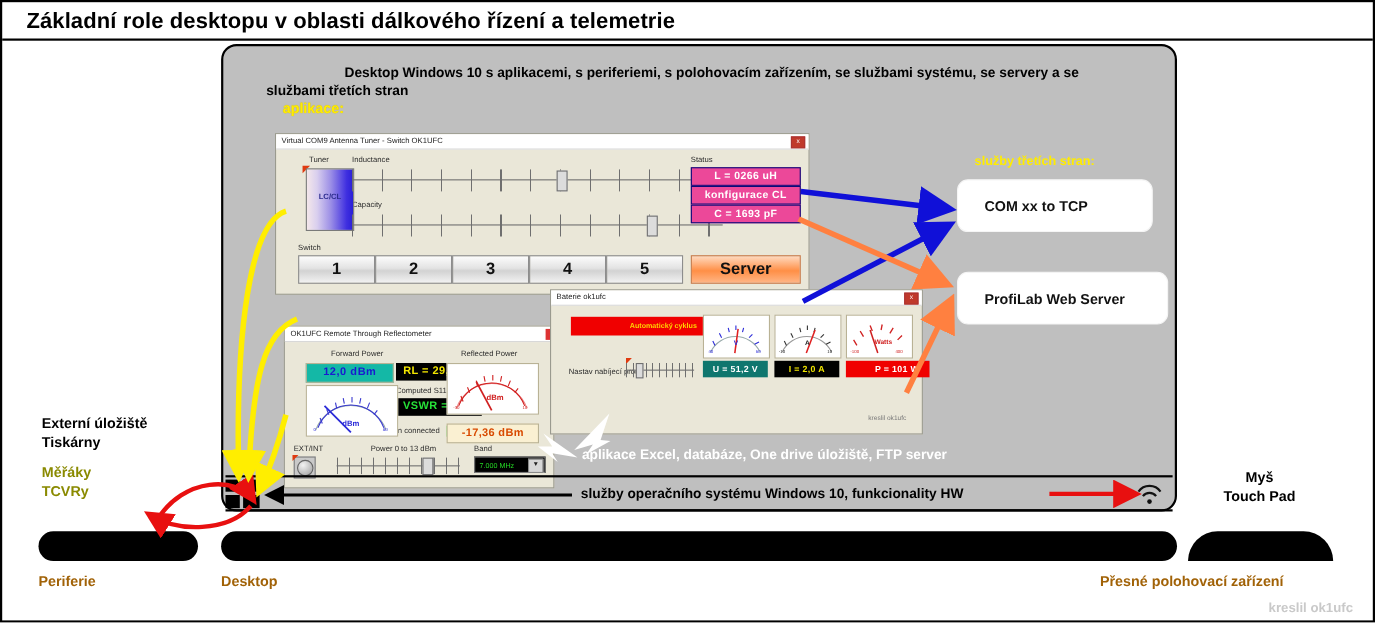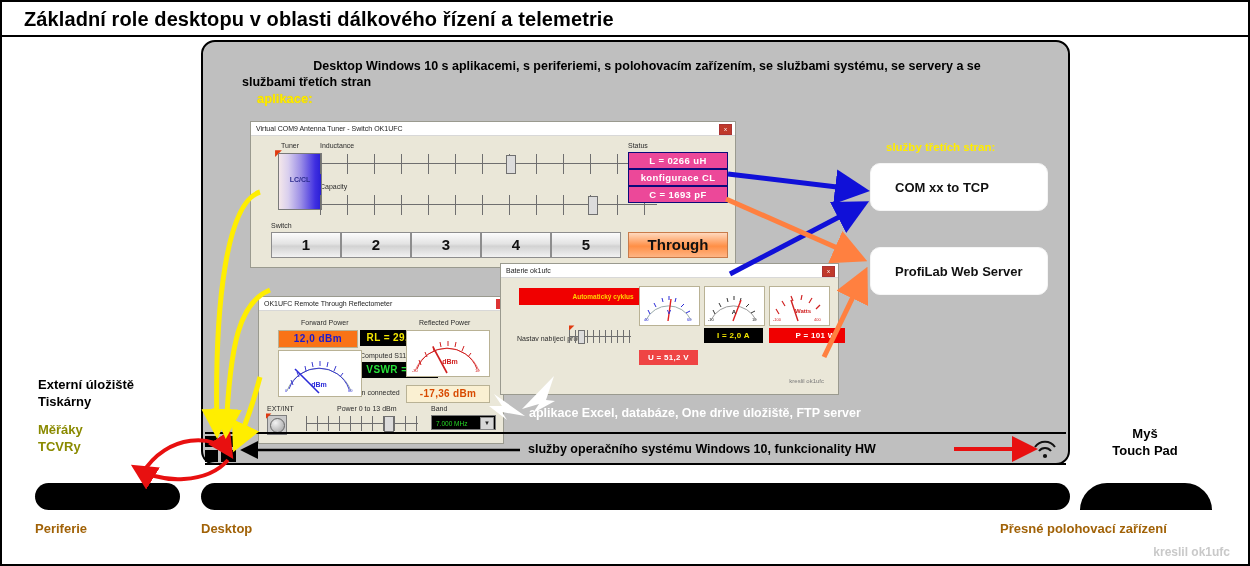--- a/index.html
+++ b/index.html
@@ -87,21 +87,21 @@
 
   
   #win-refl{left:256px;top:294px;width:246px;height:148px;}
   #win-refl .win-title{background:#fff;}
   .red-tab{position:absolute;right:2px;top:2px;width:5px;height:10px;background:#d33;}
   .lbl-fwd{position:absolute;left:42px;top:22px;}
   .lbl-rfl{position:absolute;left:160px;top:22px;}
   .lbl-s11{position:absolute;left:101px;top:55px;}
   .lbl-daemon{position:absolute;left:80px;top:92px;}
   .val-fwd{
-    position:absolute;left:19px;top:33px;width:78px;height:16px;background:#f97316;border:1px solid #b9b295;
+    position:absolute;left:19px;top:33px;width:78px;height:16px;background:#14b8a6;border:1px solid #b9b295;
     color:#1a1ad0;font-size:10px;font-weight:bold;text-align:center;line-height:16px;letter-spacing:.5px;
   }
   .val-refl-num{
     position:absolute;left:147px;top:88px;width:82px;height:16px;background:#faf0d2;border:1px solid #b9b295;
     color:#d84a00;font-size:10px;font-weight:bold;text-align:center;line-height:16px;letter-spacing:.3px;
   }
   .blk-rl{
     position:absolute;left:101px;top:33px;width:78px;height:16px;background:#000;
     color:#f2e600;font-size:10px;font-weight:bold;text-align:center;line-height:16px;letter-spacing:.4px;
   }
@@ -142,33 +142,33 @@
   .lbl-nastav{position:absolute;left:16px;top:71px;}
   #sl-charge{left:68px;top:64px;width:62px;height:18px;}
   #sl-charge .ticks{background-image:repeating-linear-gradient(90deg,#6f6f6f 0 1px,transparent 1px 6px);top:2px;height:13px;}
   #sl-charge .track{top:8px;}
   #sl-charge .knob{top:2px;width:5px;height:12px;}
   #sl-charge .redmark{position:absolute;left:0px;top:-4px;color:#e03a10;font-size:7px;}
   .bgauge{position:absolute;top:22px;width:59px;height:38px;background:#fff;border:1px solid #b9b295;}
   #bg1{left:138px;} #bg2{left:203px;} #bg3{left:268px;}
   .bval{position:absolute;top:64px;width:59px;height:15px;font-size:8px;font-weight:bold;
         text-align:center;line-height:15px;letter-spacing:.3px;}
-  #bv1{left:138px;background:#ef4444;color:#fff;margin-top:22px;}
+  #bv1{left:138px;background:#0f766e;color:#fff;}
   #bv2{left:203px;background:#000;color:#f2e600;}
   #bv3{left:268px;background:#f00000;color:#fff;padding-left:17px;}
   .sign{position:absolute;right:14px;bottom:10px;font-size:6px;color:#7a7a7a;}
 
   
   .svc{
     position:absolute;background:#fff;border-radius:10px;border:1px solid #f5f5f5;
     font-size:13px;font-weight:bold;color:#111;display:flex;align-items:center;padding-left:24px;
     box-sizing:border-box;
   }
   #svc1{left:868px;top:161px;width:178px;height:48px;}
-  #svc2{left:868px;top:245px;width:178px;height:48px;}
+  #svc2{left:868px;top:245px;width:192px;height:48px;}
 
   
   .os-strip-line{position:absolute;left:203px;top:430px;width:861px;height:2px;background:#000;}
   .panel-inner-line{position:absolute;left:203px;top:461px;width:861px;height:2px;background:#000;}
   .txt-os{
     position:absolute;left:526px;top:440px;font-size:12.5px;font-weight:bold;color:#000;white-space:nowrap;
   }
   .txt-apps{
     position:absolute;left:527px;top:404px;font-size:12.5px;font-weight:bold;color:#fff;white-space:nowrap;
   }
@@ -248,21 +248,21 @@
 
     <div class="status-box" id="st1">L =    0266  uH</div>
     <div class="status-box" id="st2">konfigurace CL</div>
     <div class="status-box" id="st3">C =    1693  pF</div>
 
     <div class="sw-btn" style="left:20px;">1</div>
     <div class="sw-btn" style="left:90px;">2</div>
     <div class="sw-btn" style="left:160px;">3</div>
     <div class="sw-btn" style="left:230px;">4</div>
     <div class="sw-btn" style="left:300px;">5</div>
-    <div class="odpojit">Through</div>
+    <div class="odpojit">Server</div>
   </div>
 
   <div class="win" id="win-refl">
     <div class="win-title">
       <span>OK1UFC Remote Through Reflectometer</span>
       <span class="red-tab"></span>
     </div>
 
     <div class="tiny lbl-fwd">Forward Power</div>
     <div class="tiny lbl-rfl">Reflected Power</div>

